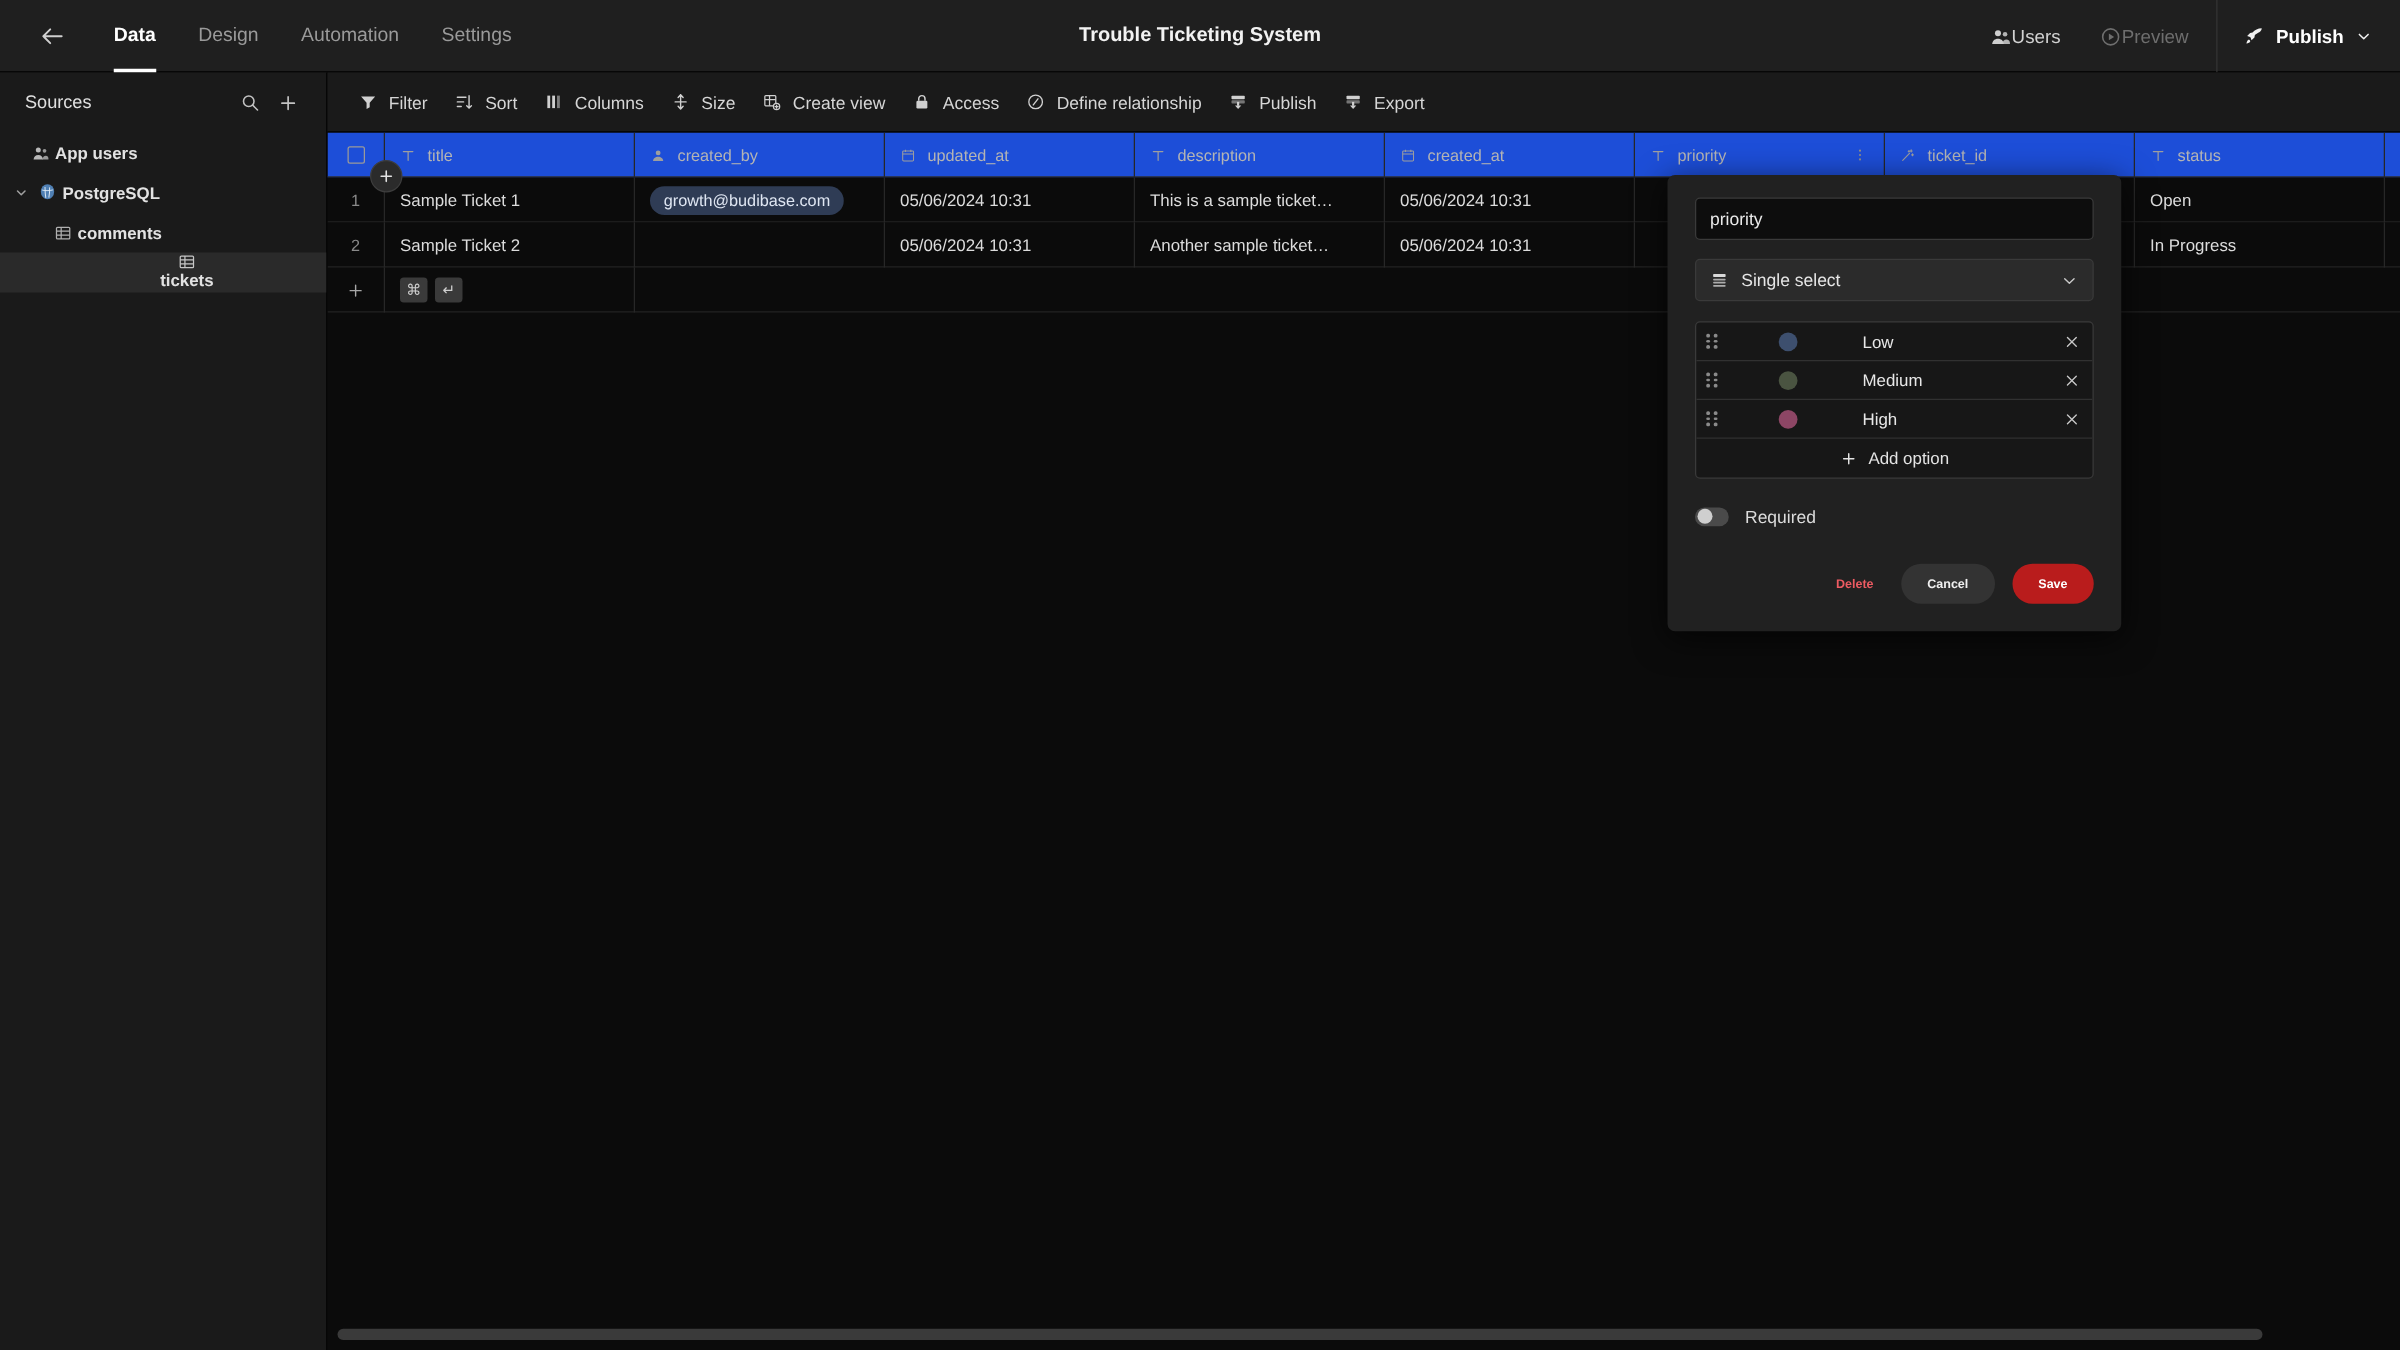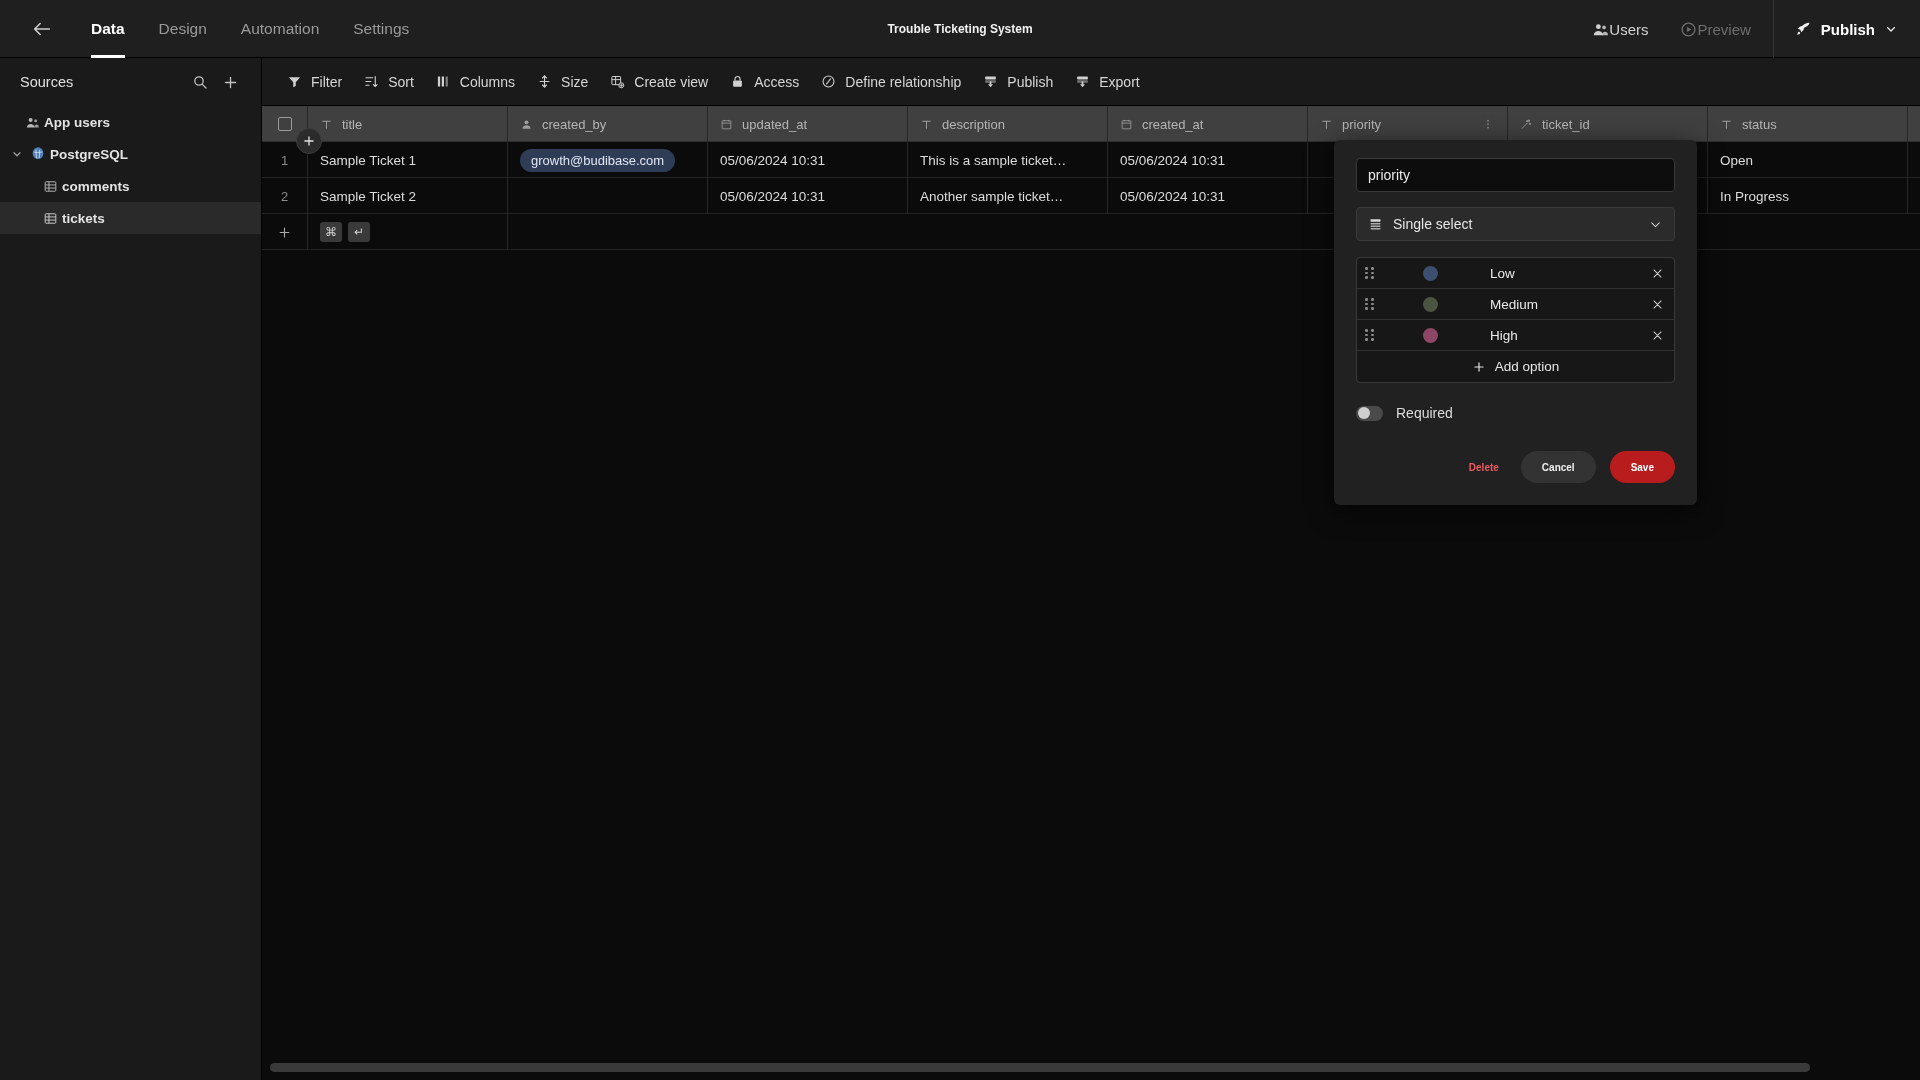--- a/index.html
+++ b/index.html
@@ -29,21 +29,21 @@
     position: relative; height: 58px; display: flex; align-items: center;
     padding: 0 17px; font-size: 15.5px; color: #9a9a9a; cursor: pointer;
   }
   .nav-tab.active { color: #fff; font-weight: bold; }
   .nav-tab.active::after {
     content: ""; position: absolute; bottom: 0; left: 17px; right: 17px;
     height: 3px; background: #ffffff;
   }
   .app-title {
     position: absolute; left: 0; right: 0; text-align: center;
-    font-size: 12px; font-weight: bold; color: #f2f2f2;
+    font-size: 16px; font-weight: bold; color: #f2f2f2;
     pointer-events: none;
   }
   .topbar-right {
     position: absolute; right: 0; top: 0; height: 58px;
     display: flex; align-items: center;
   }
   .tb-item {
     display: flex; align-items: center; gap: 0;
     font-size: 15px; color: #d2d2d2; padding: 0 16px; cursor: pointer;
     height: 58px;
@@ -90,21 +90,21 @@
   }
   .tool {
     display: flex; align-items: flex-start; gap: 9px;
     font-size: 14px; color: #d6d6d6; padding: 6px 11px;
     cursor: pointer; border-radius: 4px; white-space: nowrap;
   }
 
   
   .grid { position: relative; width: 1658px; height: 974px; background: #0b0b0b; overflow: hidden; }
   .grid-row { display: flex; height: 36px; }
-  .hdr { background: #404040; border-bottom: 1px solid #2e2e2e; height: 36px; }
+  .hdr { background: #1d4ed8; border-bottom: 1px solid #2e2e2e; height: 36px; }
   .cell {
     display: flex; align-items: center; height: 36px;
     padding: 0 12px; font-size: 13.5px; color: #dcdcdc;
     border-right: 1px solid #272727; overflow: hidden; white-space: nowrap;
     flex: none;
   }
   .hdr .cell { color: #b4b4b4; gap: 9px; font-size: 13px; }
   .data-row { border-bottom: 1px solid #232323; background: #0b0b0b; }
   .gutter { width: 46px; justify-content: center; color: #8a8a8a; font-size: 13px; }
   .checkbox-sq {
@@ -309,21 +309,21 @@
   <div class="sb-row" style="padding-left:38px;">
     <div class="sb-ico">
       <svg width="15" height="15" viewBox="0 0 24 24" fill="none" stroke="#b0b0b0" stroke-width="1.6">
         <rect x="3.5" y="4.5" width="17" height="15" rx="1.4"></rect>
         <path d="M3.5 9.5h17M3.5 14.5h17M9.5 4.5v15"></path>
       </svg>
     </div>
     <div class="sb-text">comments</div>
   </div>
 
-  <div class="sb-row selected" style="padding-left:38px;">
+  <div class="sb-row selected" style="padding-left:38px;flex-direction:column;">
     <div class="sb-ico">
       <svg width="15" height="15" viewBox="0 0 24 24" fill="none" stroke="#c6c6c6" stroke-width="1.6">
         <rect x="3.5" y="4.5" width="17" height="15" rx="1.4"></rect>
         <path d="M3.5 9.5h17M3.5 14.5h17M9.5 4.5v15"></path>
       </svg>
     </div>
     <div class="sb-text">tickets</div>
   </div>
 </div>
 

